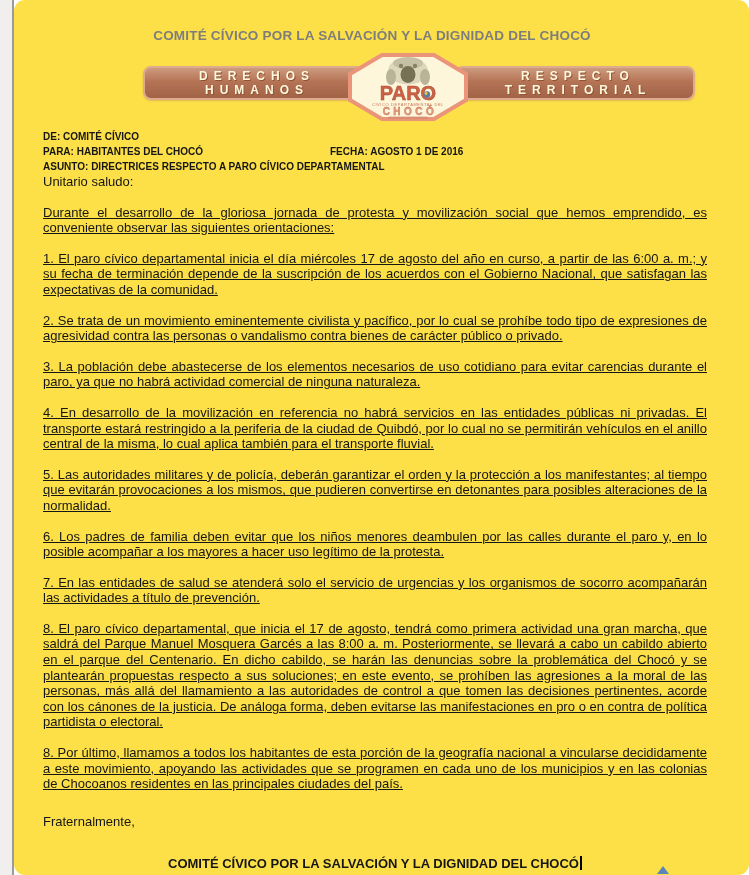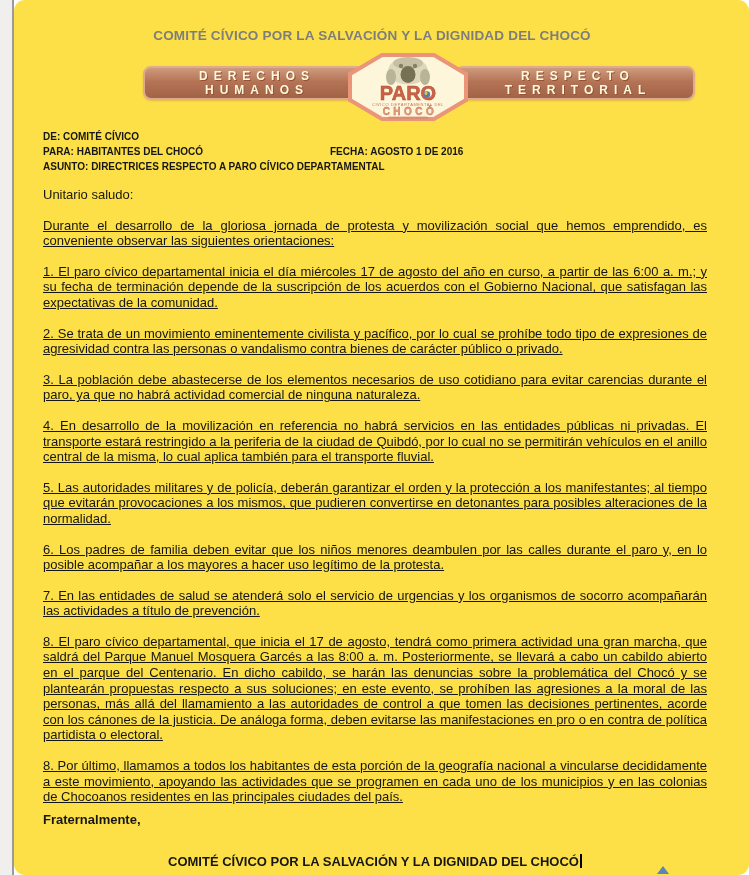--- a/index.html
+++ b/index.html
@@ -29,26 +29,26 @@
                  text-shadow:1px 1px 0 #7c3433; white-space:nowrap; }
   .banner-left  { left:100px; width:222px; }
   .banner-right { left:412px; width:240px; }
   .badge { position:absolute; left:303px; top:0; width:124px; height:70px; z-index:2; }
 
   
   .meta { margin-top:7px; font-weight:bold; font-size:10px; line-height:15px; }
   .meta-split { position:relative; }
   .fecha { position:absolute; left:287px; top:0; }
 
-  .salutation { margin-top:13px; font-size:13px; line-height:15.6px; }
+  .salutation { font-size:13px; line-height:15.6px; }
 
   .body-par { margin-top:15px; font-size:13px; line-height:15.6px;
               text-align:justify;text-decoration:underline; }
 
-  .closing { margin-top:7px;font-weight:bold; }
+  .closing { margin-top:22px; }
 
   .signature-row { margin-top:27px; text-align:center; font-weight:bold; font-size:13px; }
   .cursor { display:inline-block; width:2px; height:14px; background:#000;
             vertical-align:-2px; margin-left:1px; }
 
   .anchor-triangle { position:absolute; left:657px; top:866px; width:0; height:0;
                      border-left:6px solid transparent; border-right:6px solid transparent;
                      border-bottom:8px solid #5b84b8; }
 </style>
 </head>

